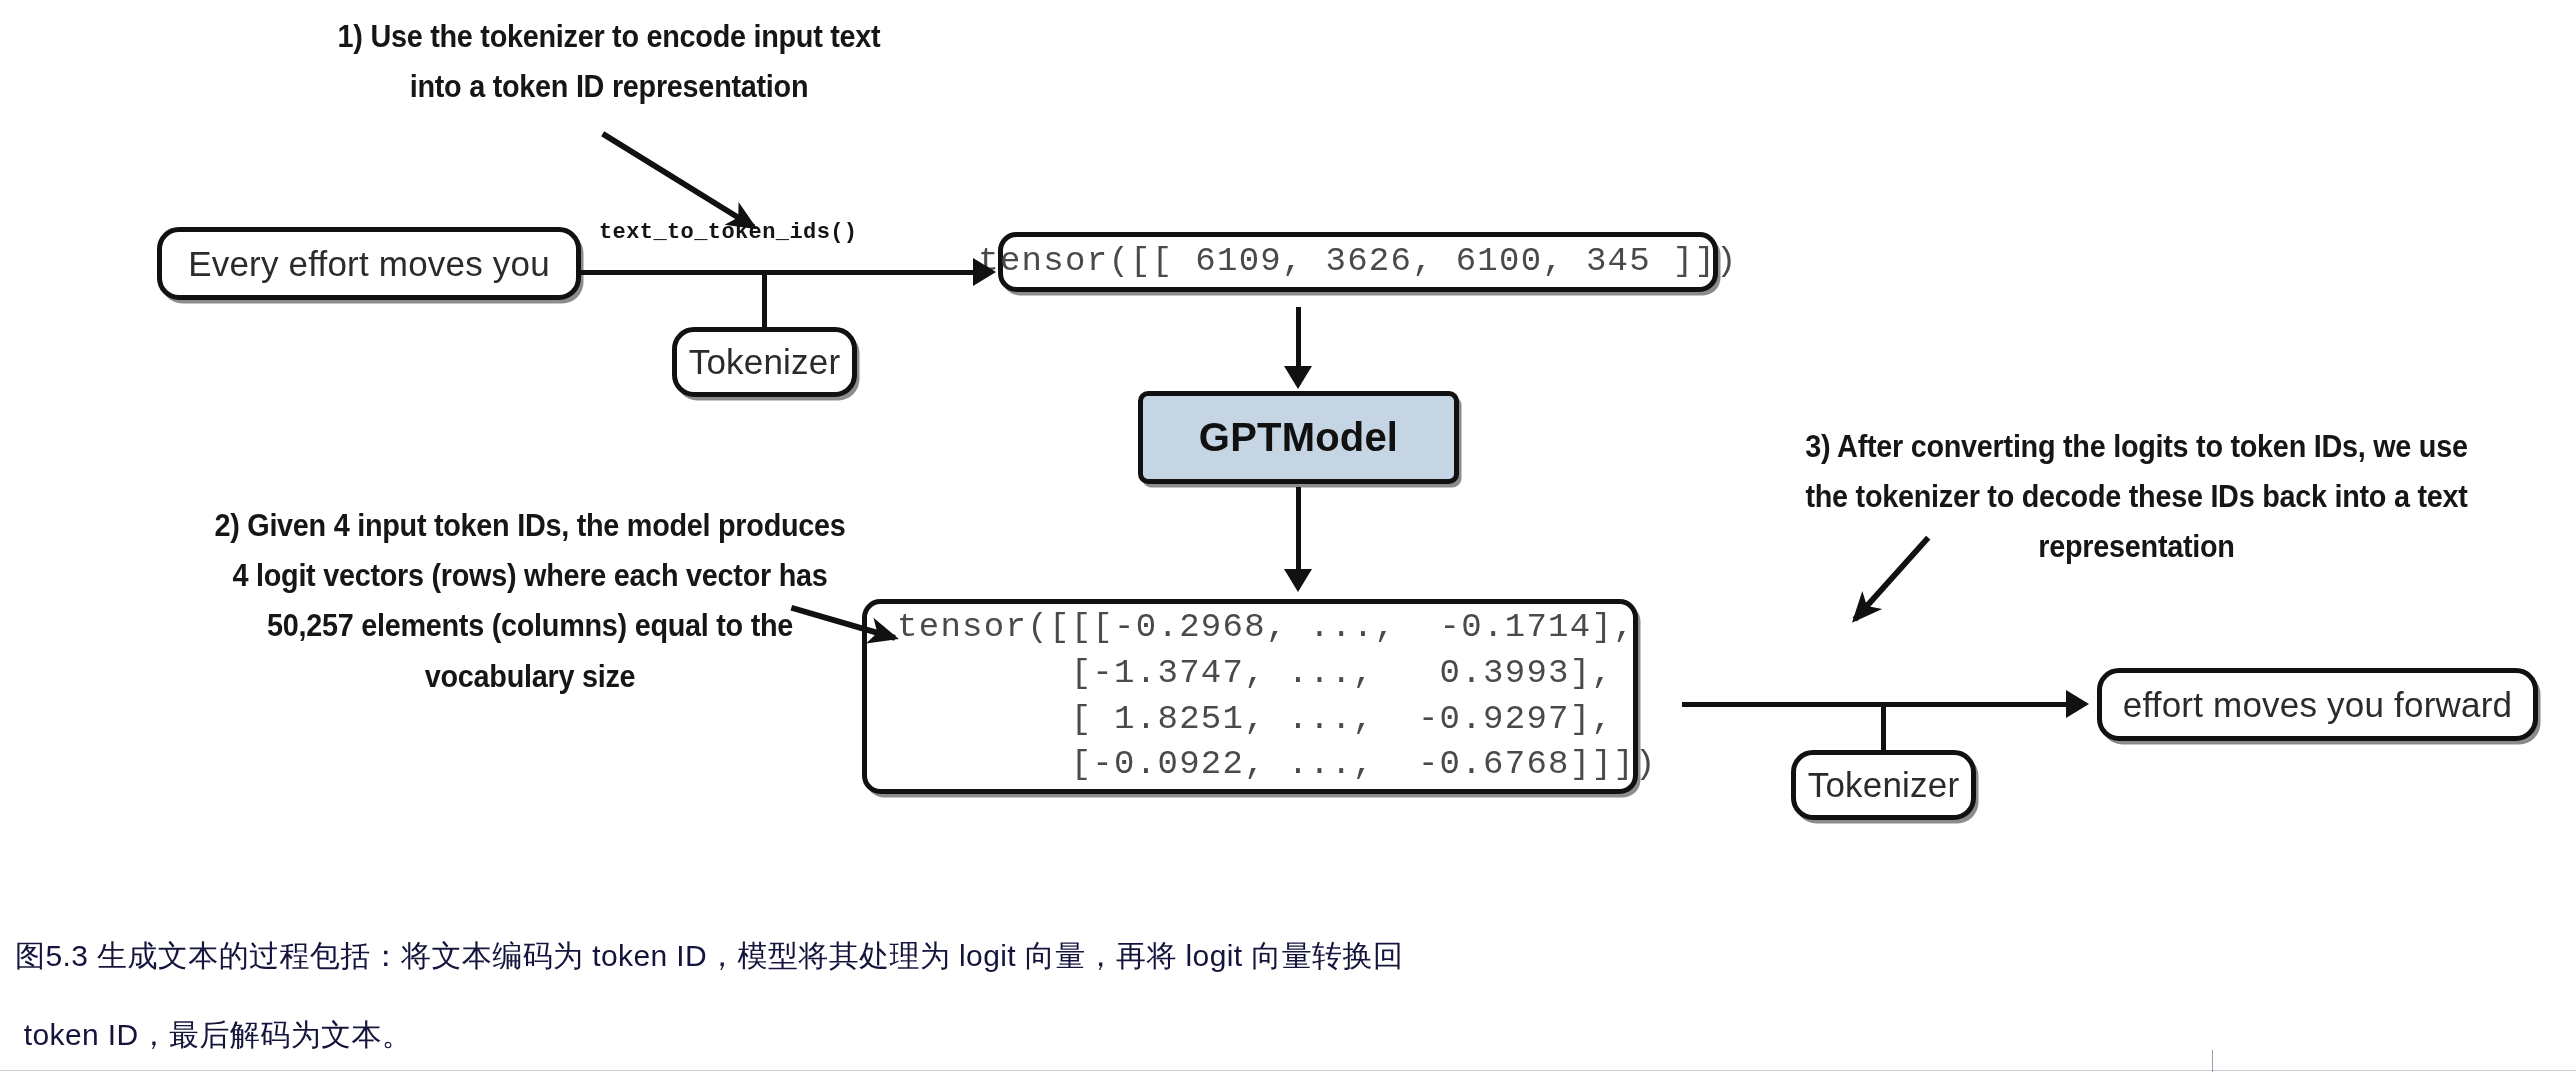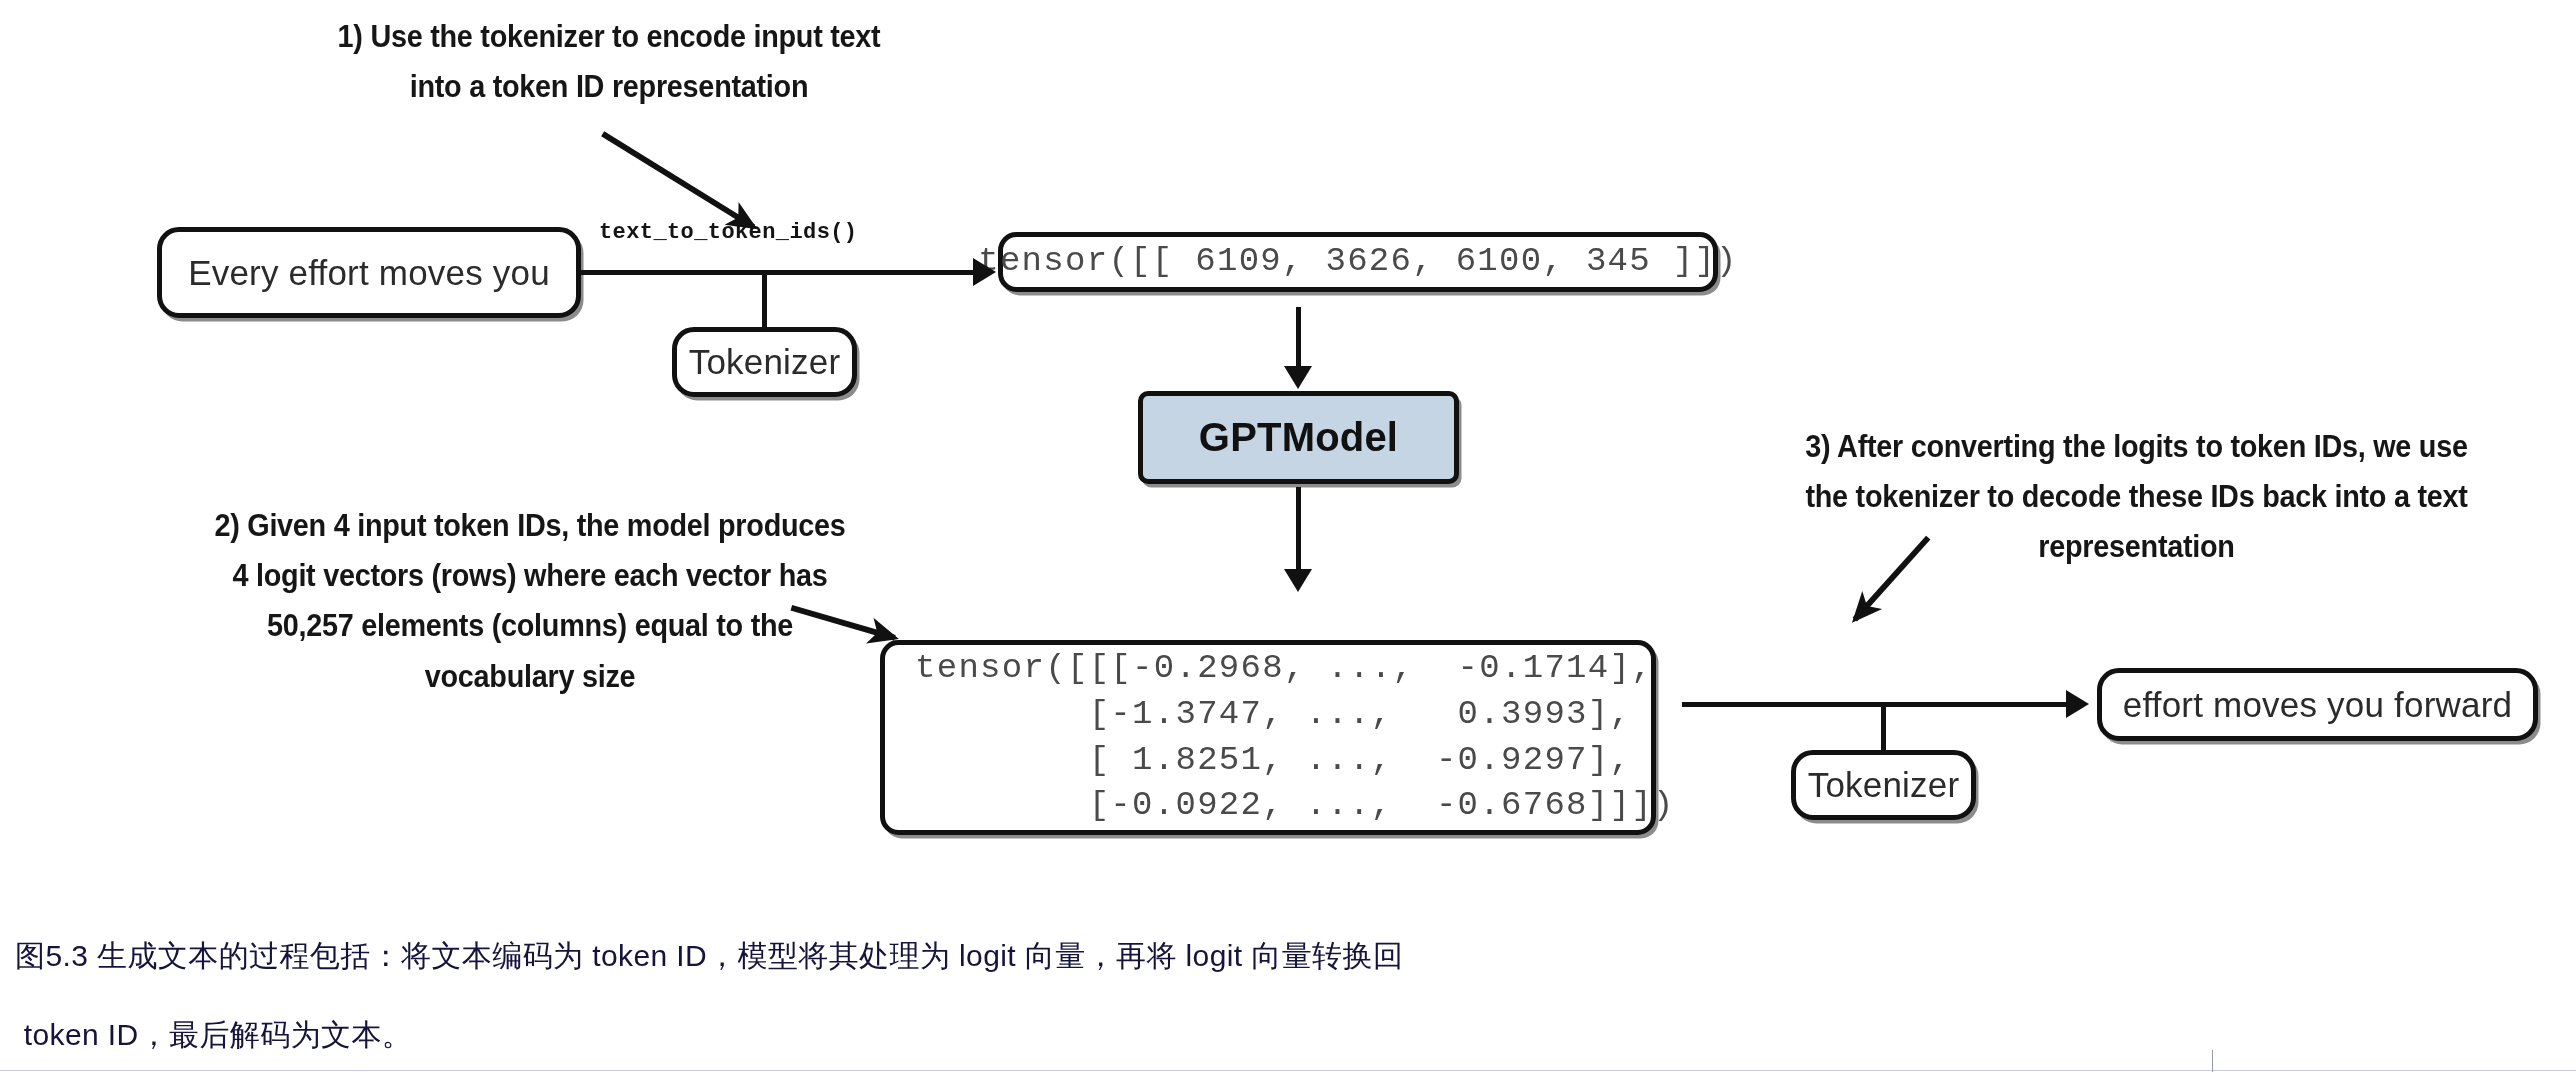--- a/index.html
+++ b/index.html
@@ -144,37 +144,37 @@
 
   <div class="annot" style="left:188px; top:501px; width:684px;">2) Given 4 input token IDs, the model
 produces 4 logit vectors (rows) where
 each vector has 50,257 elements
 (columns) equal to the vocabulary size</div>
 
   <div class="annot" style="left:1761px; top:422px; width:751px;">3) After converting the logits to token IDs, we
 use the tokenizer to decode these IDs back into
 a text representation</div>
 
-  <div class="node center" style="left:157px; top:227px; width:424px; height:91px;">
+  <div class="node center" style="left:157px; top:227px; width:424px; height:73px;">
     <span class="node-label">Every effort moves you</span>
   </div>
 
   <div class="node center" style="left:672px; top:327px; width:185px; height:70px;">
     <span class="node-label">Tokenizer</span>
   </div>
 
   <div class="node center mono" style="left:998px; top:232px; width:720px; height:60px;">
     <span class="node-label">tensor([[ 6109, 3626, 6100, 345 ]])</span>
   </div>
 
   <div class="node center model" style="left:1138px; top:391px; width:321px; height:93px;border-radius:10px;">
     <span class="node-label">GPTModel</span>
   </div>
 
-  <div class="node mono" style="left:880px; top:599px; width:776px; height:195px; padding-left:30px;margin-top:41px;">
+  <div class="node mono" style="left:862px; top:599px; width:776px; height:195px; padding-left:30px;">
     <span class="node-label">tensor([[[-0.2968, ...,  -0.1714],
         [-1.3747, ...,   0.3993],
         [ 1.8251, ...,  -0.9297],
         [-0.0922, ...,  -0.6768]]])</span>
   </div>
 
   <div class="node center" style="left:1791px; top:750px; width:185px; height:70px;">
     <span class="node-label">Tokenizer</span>
   </div>
 

